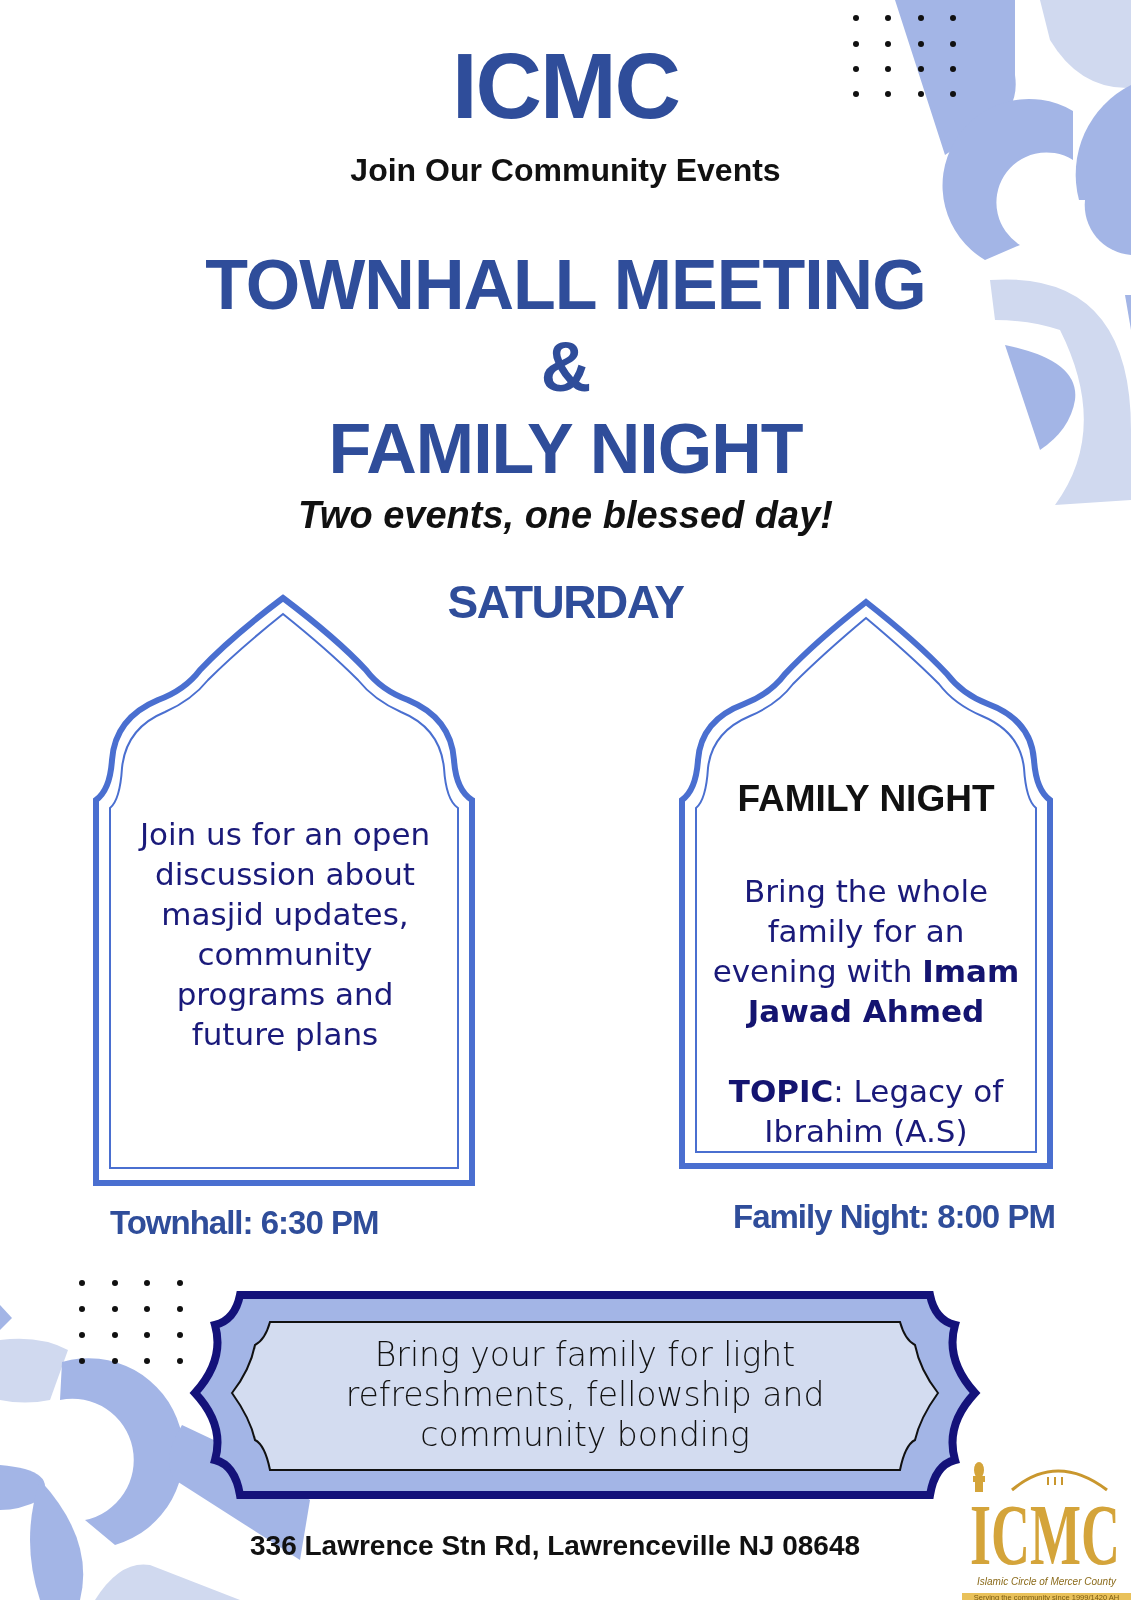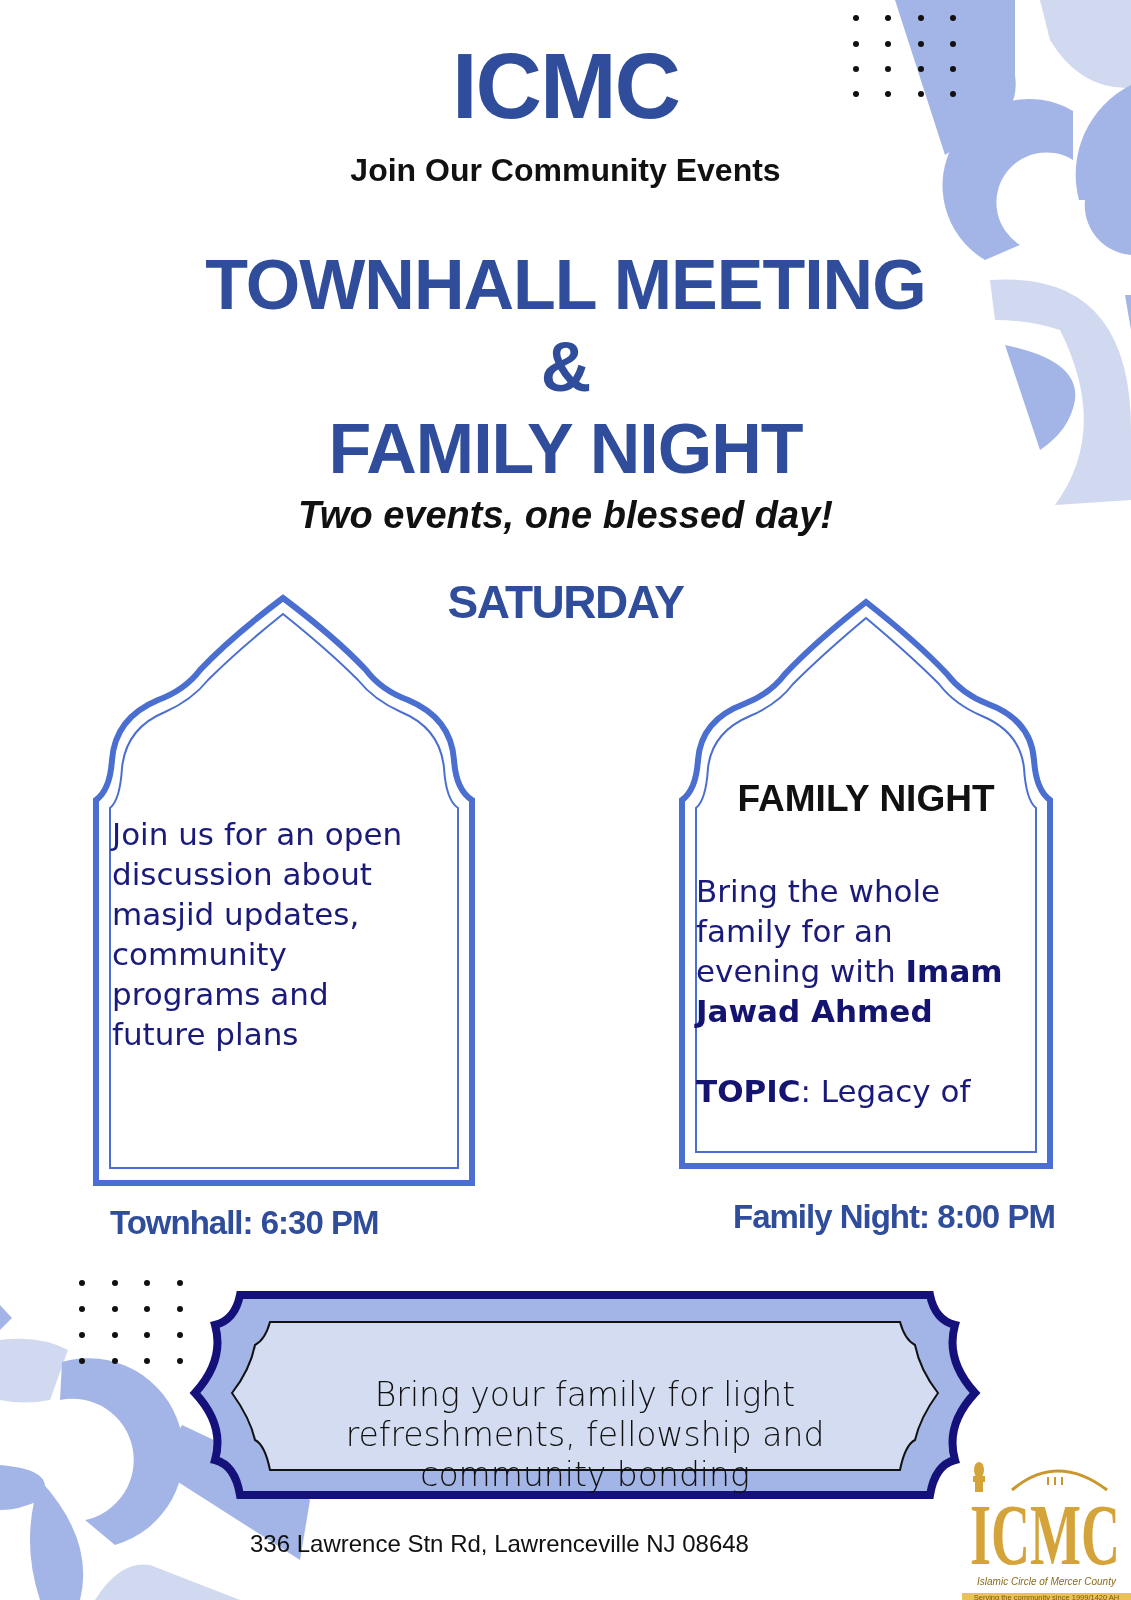--- a/index.html
+++ b/index.html
@@ -7,25 +7,25 @@
   .abs { position:absolute; }
   .center { text-align:center; left:0; width:1131px; }
   #deco { position:absolute; left:0; top:0; width:1131px; height:1600px; z-index:0; }
   .layer { position:absolute; z-index:2; }
   .title-icmc { top:40px; font-size:92px; font-weight:700; color:#2f4d9a; letter-spacing:-2px; line-height:1; }
   .subtitle { top:154px; font-size:32px; font-weight:700; color:#111; line-height:1; }
   .headline { top:244px; font-size:70px; font-weight:700; color:#2f4d9a; line-height:82px; letter-spacing:-1px; }
   .tagline { top:496px; font-size:38px; font-weight:700; font-style:italic; color:#111; line-height:1; }
   .date { top:572px; font-size:46px; font-weight:700; color:#2f4d9a; line-height:60px; letter-spacing:-1.5px; }
   .card-title { font-size:37px; font-weight:700; color:#111; text-align:center; line-height:1; }
-  .card-body { font-family:"DejaVu Sans", sans-serif; font-size:31px; color:#1a1a7a; text-align:left; line-height:40px; }
+  .card-body { font-family:"DejaVu Sans", sans-serif; font-size:31px; color:#1a1a7a; text-align:center; line-height:40px; }
   .card-body b { font-weight:700; color:#141470; }
   .time { font-size:33px; font-weight:700; color:#2f4d9a; letter-spacing:-1px; line-height:1; }
   .banner-text { font-family:"DejaVu Sans", sans-serif; font-size:33px; color:#111; text-align:center; line-height:40px; font-weight:300; }
-  .address { top:1532px; left:250px; width:660px; font-size:24px; font-weight:400; color:#111; line-height:1; }
+  .address { top:1532px; left:250px; width:660px; font-size:28px; font-weight:700; color:#111; line-height:1; }
   .logo { left:962px; top:1452px; width:169px; height:148px; }
   .logo-sub { font-size:10px; color:#8a6a1a; text-align:center; font-style:italic; }
   .logo-foot { font-size:7.5px; color:#7a5a10; background:#e9c15a; text-align:center; }
 </style>
 </head>
 <body>
 
 <svg id="deco" viewBox="0 0 1131 1600" xmlns="http://www.w3.org/2000/svg">
 
   <path d="M1040 0 L1131 0 L1131 88 Q1080 90 1050 40 Z" fill="#d0d9ef"></path>
@@ -128,25 +128,26 @@
 
 <div class="layer abs" style="left:696px; top:780px; width:340px;">
   <div class="card-title">FAMILY NIGHT</div>
   <div class="card-body" style="margin-top:54px;">
     <div>Bring the whole</div>
     <div>family for an</div>
     <div><span>evening with </span><b>Imam</b></div>
     <div><b>Jawad Ahmed</b></div>
     <div style="height:40px;"></div>
     <div><b>TOPIC</b><span>: Legacy of</span></div>
+    <div>Ibrahim (A.S)</div>
   </div>
 </div>
 <div class="layer abs time" style="left:733px; top:1200px;">Family Night: 8:00 PM</div>
 
-<div class="layer abs banner-text" style="left:270px; top:1335px; width:630px;margin-top:40px;">
+<div class="layer abs banner-text" style="left:270px; top:1335px; width:630px;">
   <div>Bring your family for light</div>
   <div>refreshments, fellowship and</div>
   <div>community bonding</div>
 </div>
 
 <div class="layer abs address">336 Lawrence Stn Rd, Lawrenceville NJ 08648</div>
 
 <div class="layer abs logo">
   <svg width="169" height="120" viewBox="0 0 169 120" xmlns="http://www.w3.org/2000/svg">
     <path d="M50 38 Q95 0 145 38" fill="none" stroke="#c9972e" stroke-width="3"></path>

